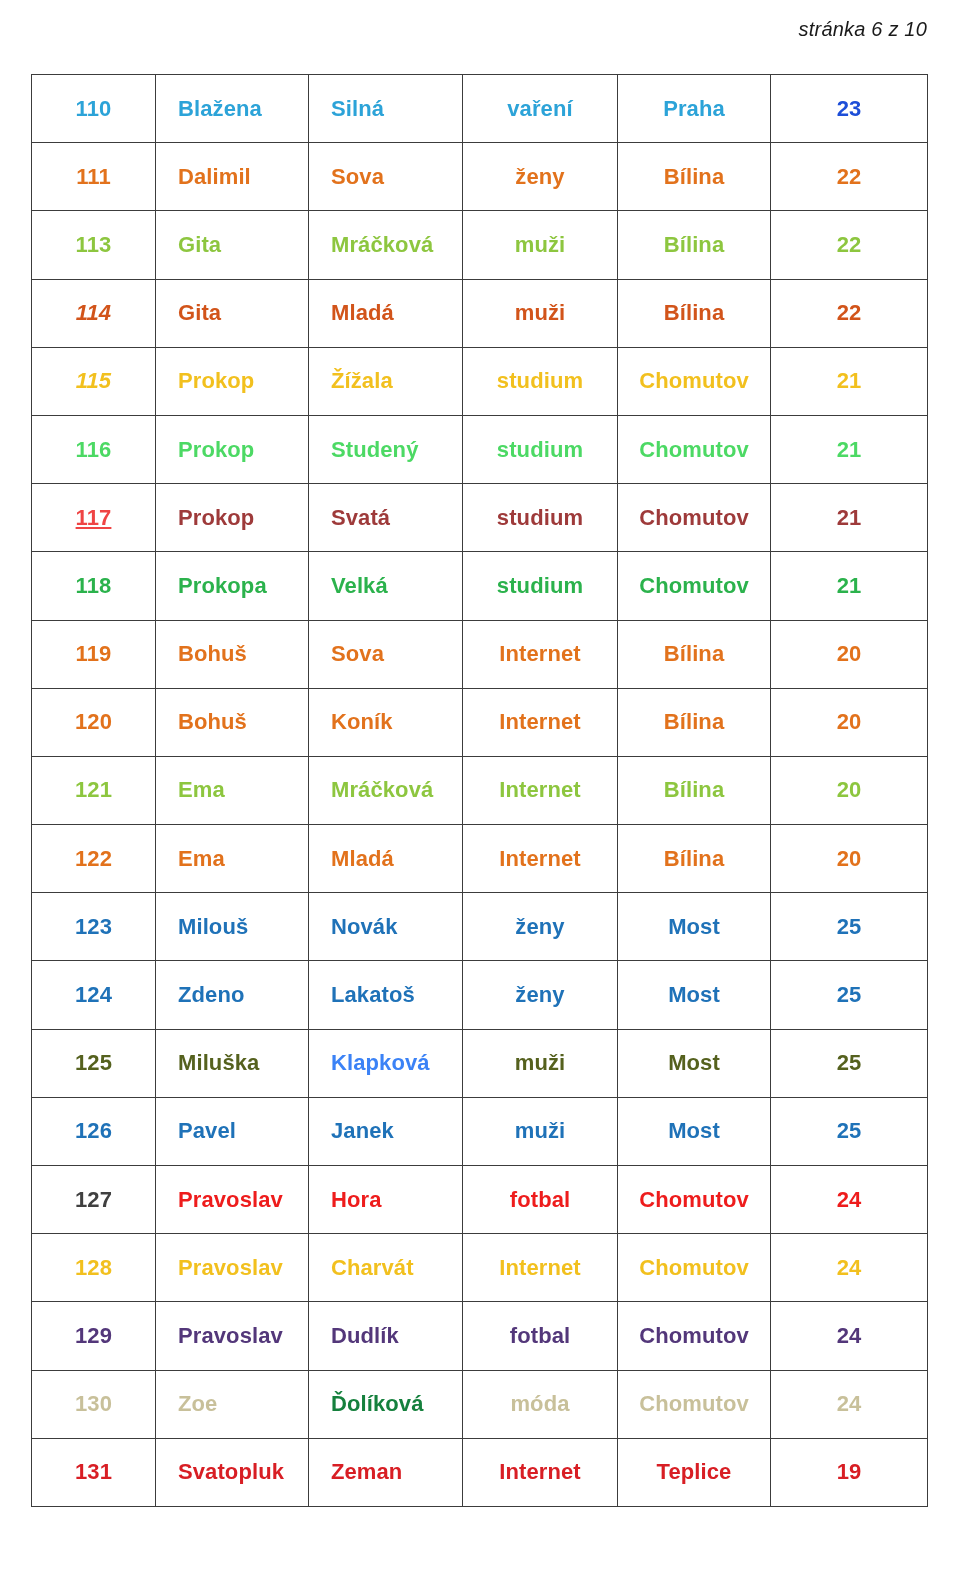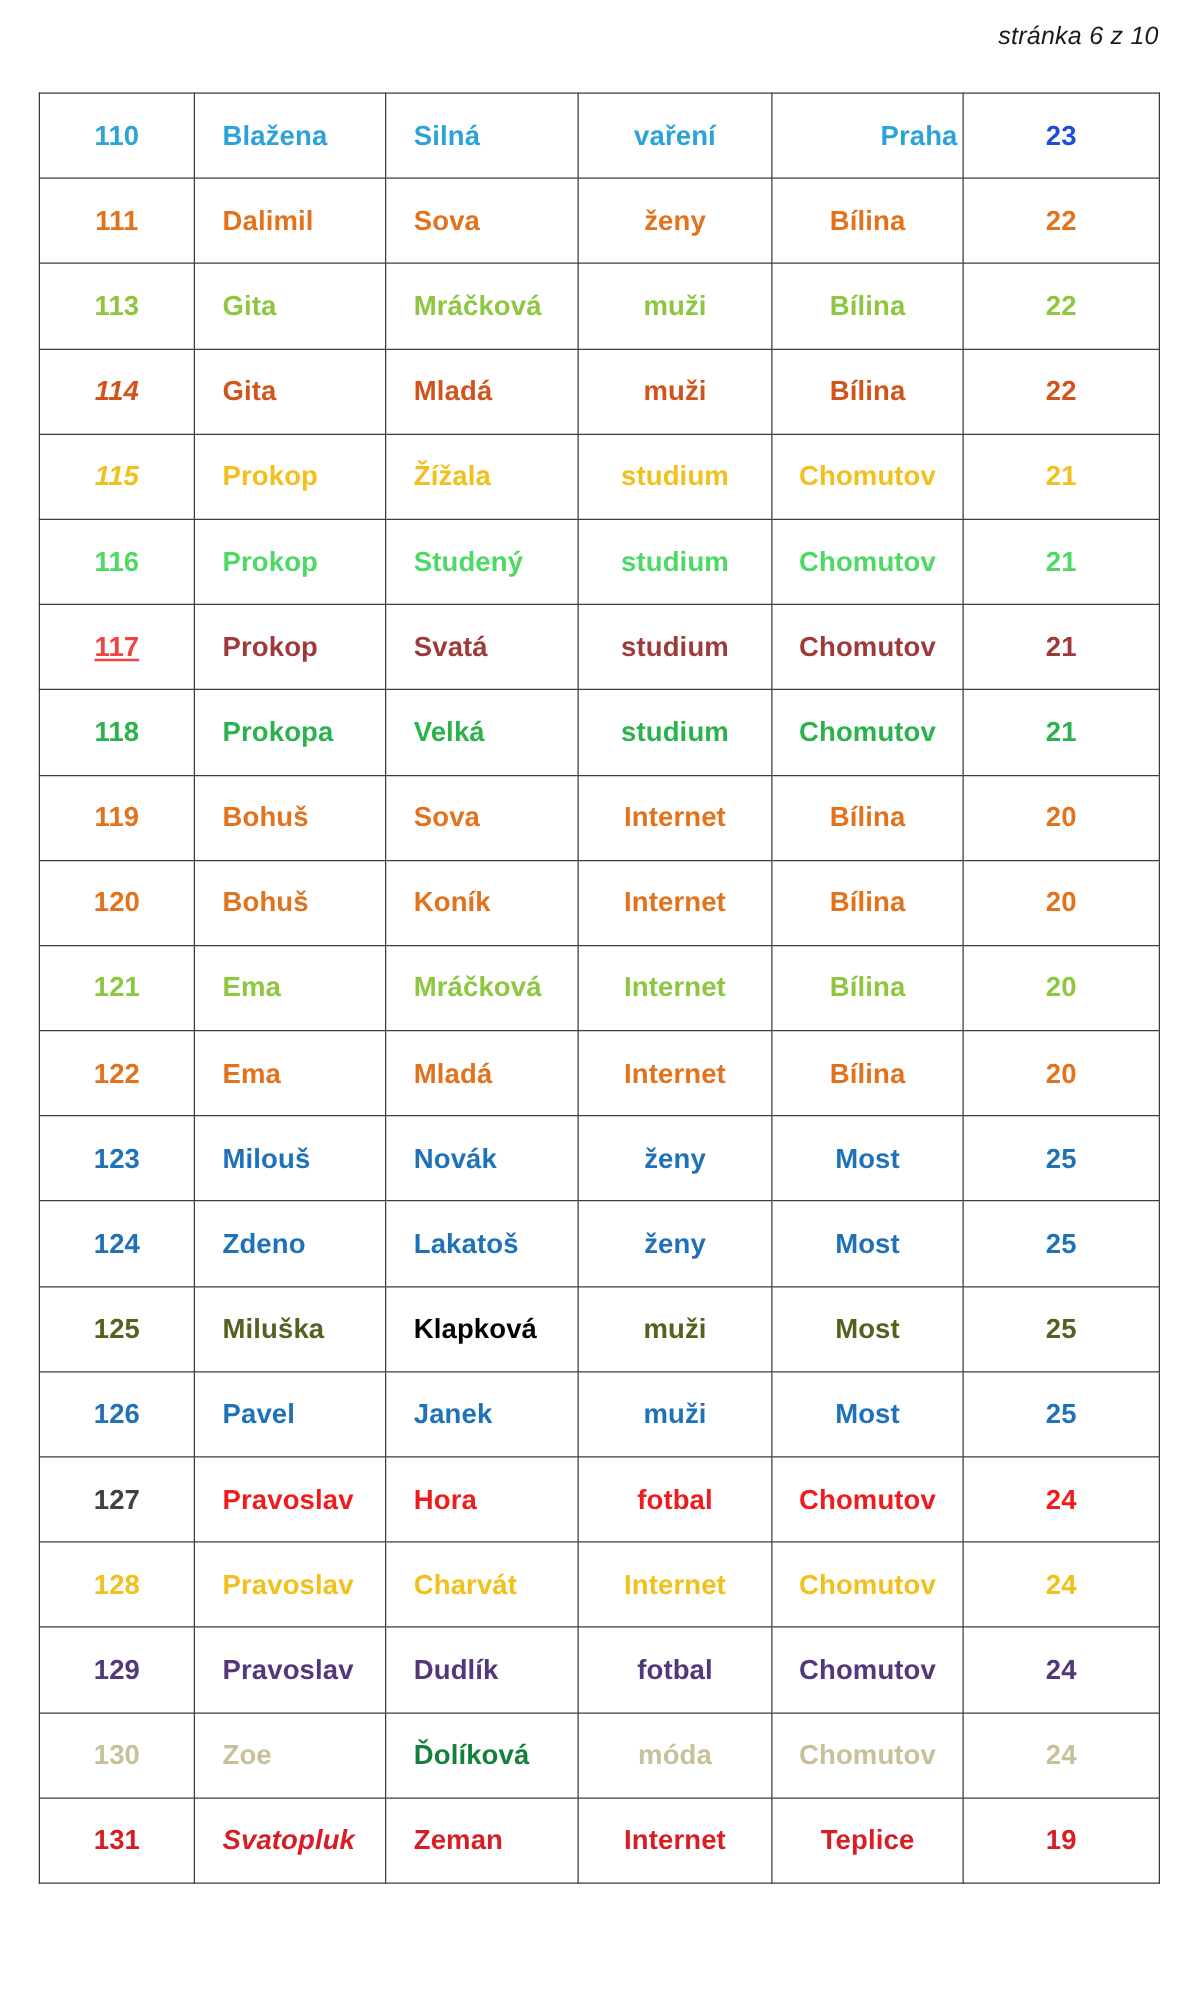--- a/index.html
+++ b/index.html
@@ -105,21 +105,21 @@
         <col class="c-cat">
         <col class="c-city">
         <col class="c-num">
       </colgroup>
       <tbody>
           <tr>
             <td class="col-id" style="color: rgb(44, 163, 216);">110</td>
             <td class="col-first" style="color: rgb(44, 163, 216);">Blažena</td>
             <td class="col-last" style="color: rgb(44, 163, 216);">Silná</td>
             <td class="col-cat" style="color: rgb(44, 163, 216);">vaření</td>
-            <td class="col-city" style="color: rgb(44, 163, 216); text-align: right;">Praha</td>
+            <td class="col-city" style="color: rgb(44, 163, 216);">Praha</td>
             <td class="col-num" style="color: #1d4ed8;">23</td>
           </tr>
           <tr>
             <td class="col-id" style="color: rgb(226, 114, 28);">111</td>
             <td class="col-first" style="color: rgb(226, 114, 28);">Dalimil</td>
             <td class="col-last" style="color: rgb(226, 114, 28);">Sova</td>
             <td class="col-cat" style="color: rgb(226, 114, 28);">ženy</td>
             <td class="col-city" style="color: rgb(226, 114, 28);">Bílina</td>
             <td class="col-num" style="color: rgb(226, 114, 28);">22</td>
           </tr>
@@ -215,21 +215,21 @@
             <td class="col-id" style="color: rgb(31, 114, 184);">124</td>
             <td class="col-first" style="color: rgb(31, 114, 184);">Zdeno</td>
             <td class="col-last" style="color: rgb(31, 114, 184);">Lakatoš</td>
             <td class="col-cat" style="color: rgb(31, 114, 184);">ženy</td>
             <td class="col-city" style="color: rgb(31, 114, 184);">Most</td>
             <td class="col-num" style="color: rgb(31, 114, 184);">25</td>
           </tr>
           <tr>
             <td class="col-id" style="color: rgb(85, 97, 30);">125</td>
             <td class="col-first" style="color: rgb(85, 97, 30);">Miluška</td>
-            <td class="col-last" style="color: #000000;">Klapková</td>
+            <td class="col-last" style="color: #3b82f6;">Klapková</td>
             <td class="col-cat" style="color: rgb(85, 97, 30);">muži</td>
             <td class="col-city" style="color: rgb(85, 97, 30);">Most</td>
             <td class="col-num" style="color: rgb(85, 97, 30);">25</td>
           </tr>
           <tr>
             <td class="col-id" style="color: rgb(31, 114, 184);">126</td>
             <td class="col-first" style="color: rgb(31, 114, 184);">Pavel</td>
             <td class="col-last" style="color: rgb(31, 114, 184);">Janek</td>
             <td class="col-cat" style="color: rgb(31, 114, 184);">muži</td>
             <td class="col-city" style="color: rgb(31, 114, 184);">Most</td>
@@ -262,21 +262,21 @@
           <tr>
             <td class="col-id" style="color: rgb(200, 192, 154);">130</td>
             <td class="col-first" style="color: rgb(200, 192, 154);">Zoe</td>
             <td class="col-last" style="color: #15803d;">Ďolíková</td>
             <td class="col-cat" style="color: rgb(200, 192, 154);">móda</td>
             <td class="col-city" style="color: rgb(200, 192, 154);">Chomutov</td>
             <td class="col-num" style="color: rgb(200, 192, 154);">24</td>
           </tr>
           <tr>
             <td class="col-id" style="color: rgb(216, 30, 36);">131</td>
-            <td class="col-first" style="color: rgb(216, 30, 36); font-style: italic;">Svatopluk</td>
+            <td class="col-first" style="color: rgb(216, 30, 36);">Svatopluk</td>
             <td class="col-last" style="color: rgb(216, 30, 36);">Zeman</td>
             <td class="col-cat" style="color: rgb(216, 30, 36);">Internet</td>
             <td class="col-city" style="color: rgb(216, 30, 36);">Teplice</td>
             <td class="col-num" style="color: rgb(216, 30, 36);">19</td>
           </tr>
         </tbody>
     </table>
   </div>
 
 </div>

